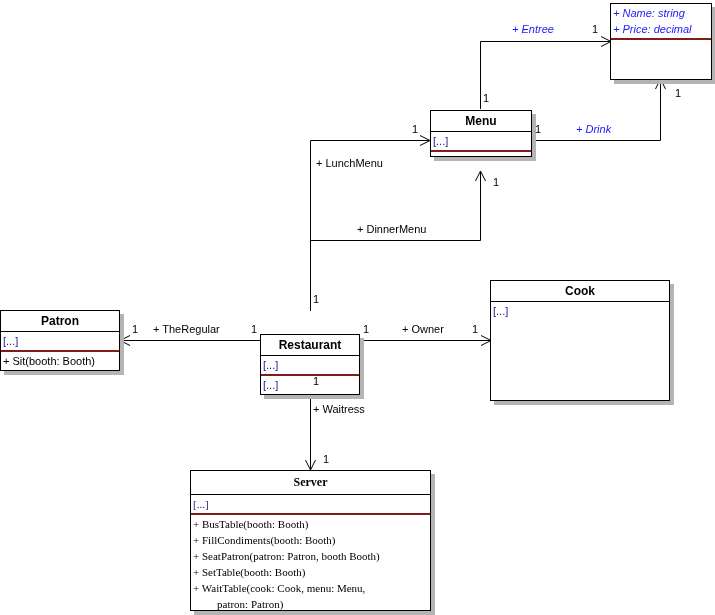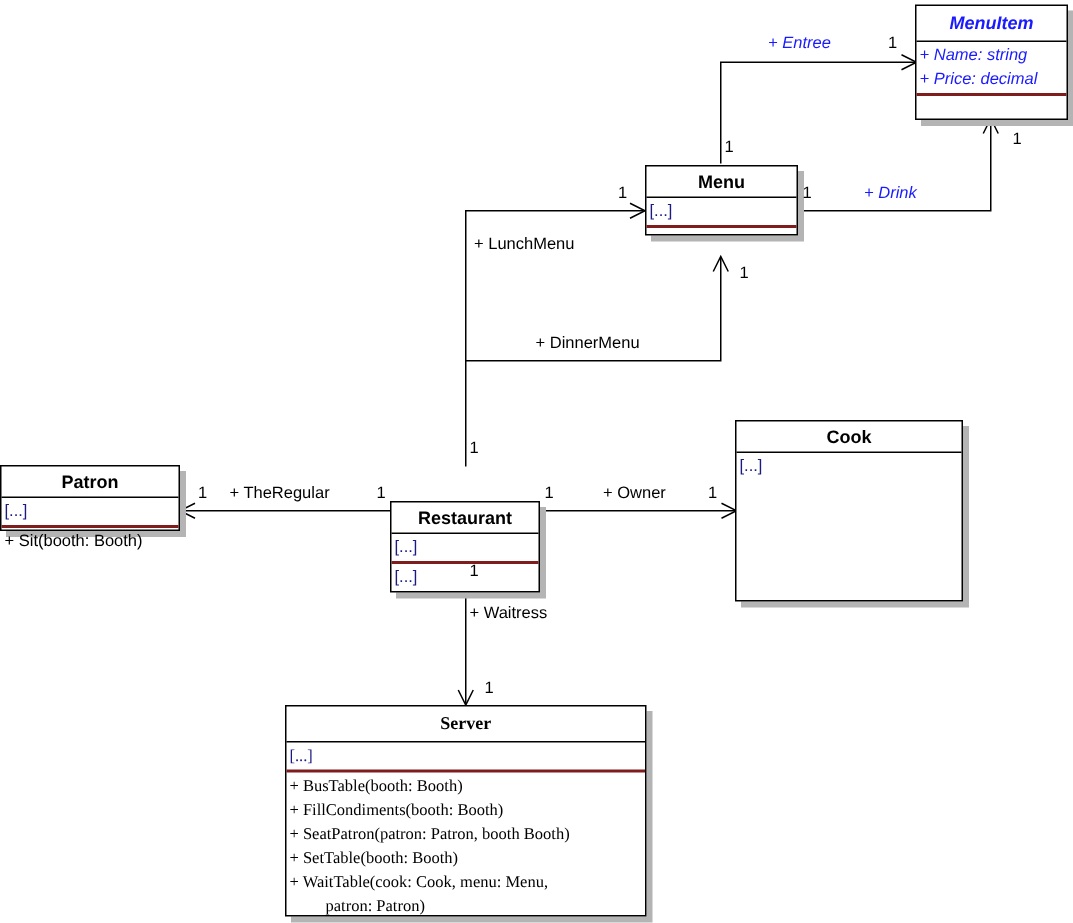--- a/index.html
+++ b/index.html
@@ -42,57 +42,56 @@
 
     <polyline points="360,340.5 490,340.5"></polyline>
     <polyline points="481,335.5 491,340.5 481,345.5"></polyline>
 
     <polyline points="310.5,371 310.5,469"></polyline>
     <polyline points="305.5,460 310.5,470 315.5,460"></polyline>
   </g>
 </svg>
 
 <div class="cls" style="left:610px;top:3px;width:102px;height:77px;">
-  <div class="name blue" style="height:23px;line-height:23px;">MenuItem</div>
   <div class="sec" style="height:36px;">
     <div class="row blue">+ Name: string</div>
     <div class="row blue">+ Price: decimal</div>
   </div>
   <div class="sec"></div>
 </div>
 
 <div class="cls" style="left:430px;top:110px;width:102px;height:47px;">
   <div class="name">Menu</div>
   <div class="sec" style="height:20px;">
     <div class="row ellipsis">[...]</div>
   </div>
   <div class="sec"></div>
 </div>
 
-<div class="cls" style="left:0px;top:310px;width:120px;height:44px;">
+<div class="cls" style="left:0px;top:310px;width:120px;height:61px;">
   <div class="name">Patron</div>
   <div class="sec" style="height:20px;">
     <div class="row ellipsis">[...]</div>
   </div>
   <div class="sec">
     <div class="row">+ Sit(booth: Booth)</div>
   </div>
 </div>
 
 <div class="cls" style="left:260px;top:310px;width:100px;height:61px;margin-top:24px;">
   <div class="name">Restaurant</div>
   <div class="sec" style="height:20px;">
     <div class="row ellipsis">[...]</div>
   </div>
   <div class="sec">
     <div class="row ellipsis">[...]</div>
   </div>
 </div>
 
-<div class="cls" style="left:490px;top:280px;width:152px;height:121px;">
+<div class="cls" style="left:490px;top:280px;width:180px;height:121px;">
   <div class="name">Cook</div>
   <div class="sec" style="height:20px;">
     <div class="row ellipsis">[...]</div>
   </div>
 </div>
 
 <div class="cls" style="left:190px;top:470px;width:241px;height:141px;font-family:Liberation Serif, serif;">
   <div class="name" style="height:23px;line-height:23px;">Server</div>
   <div class="sec" style="height:20px;">
     <div class="row ellipsis">[...]</div>

